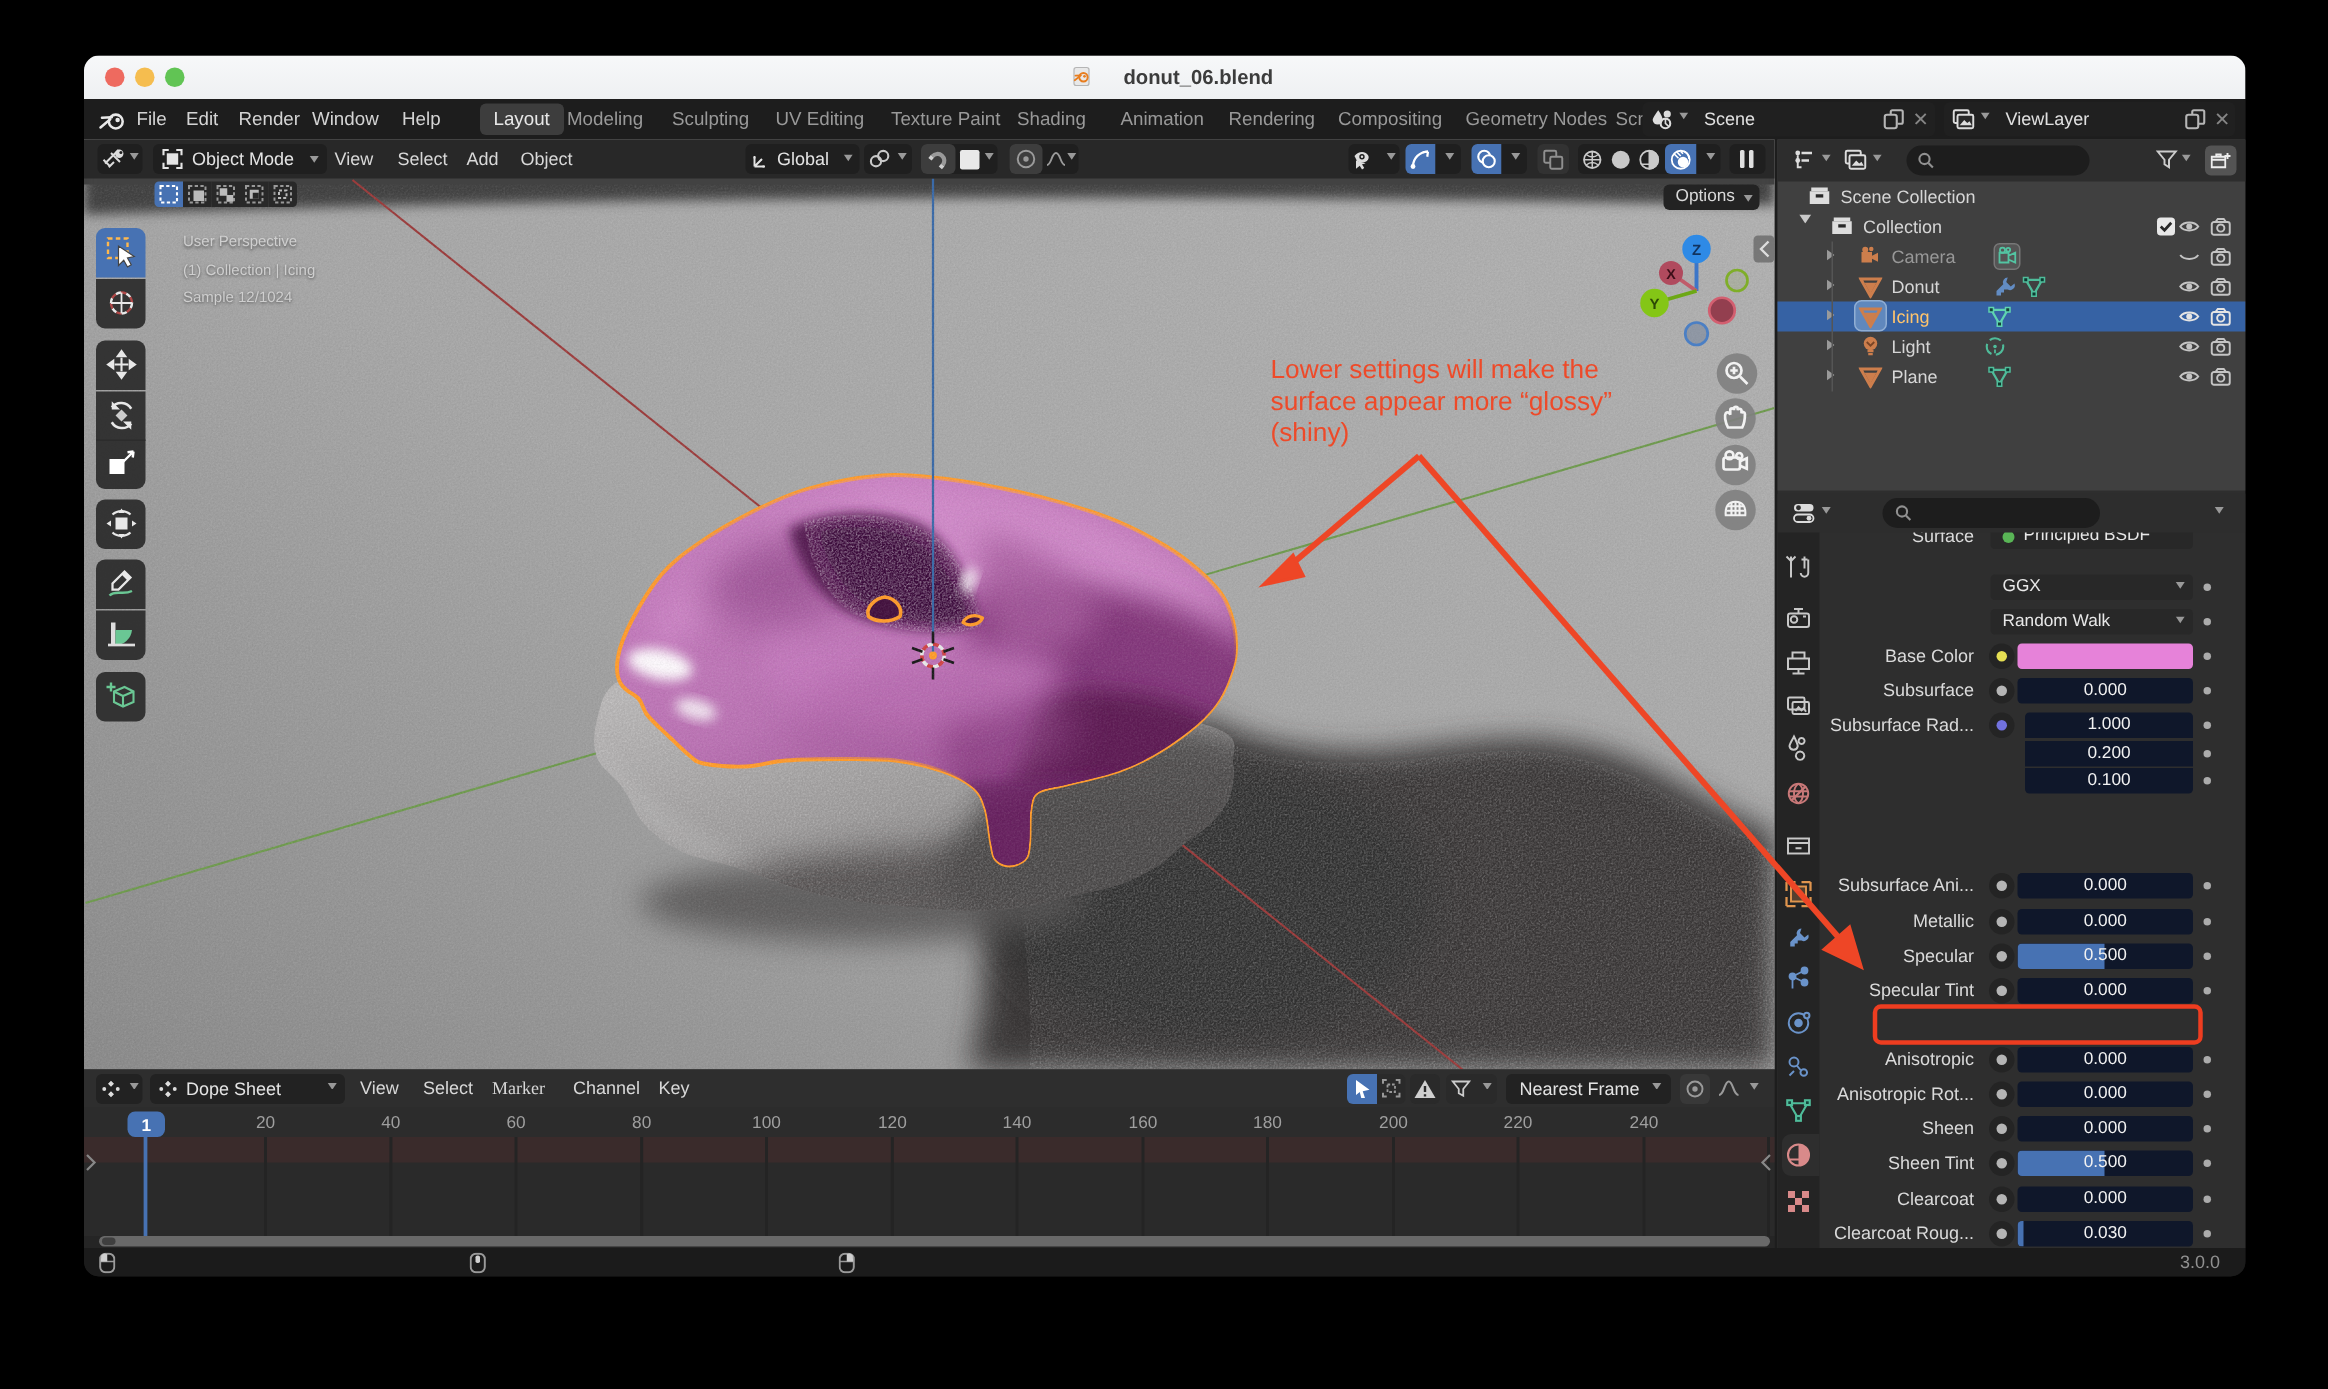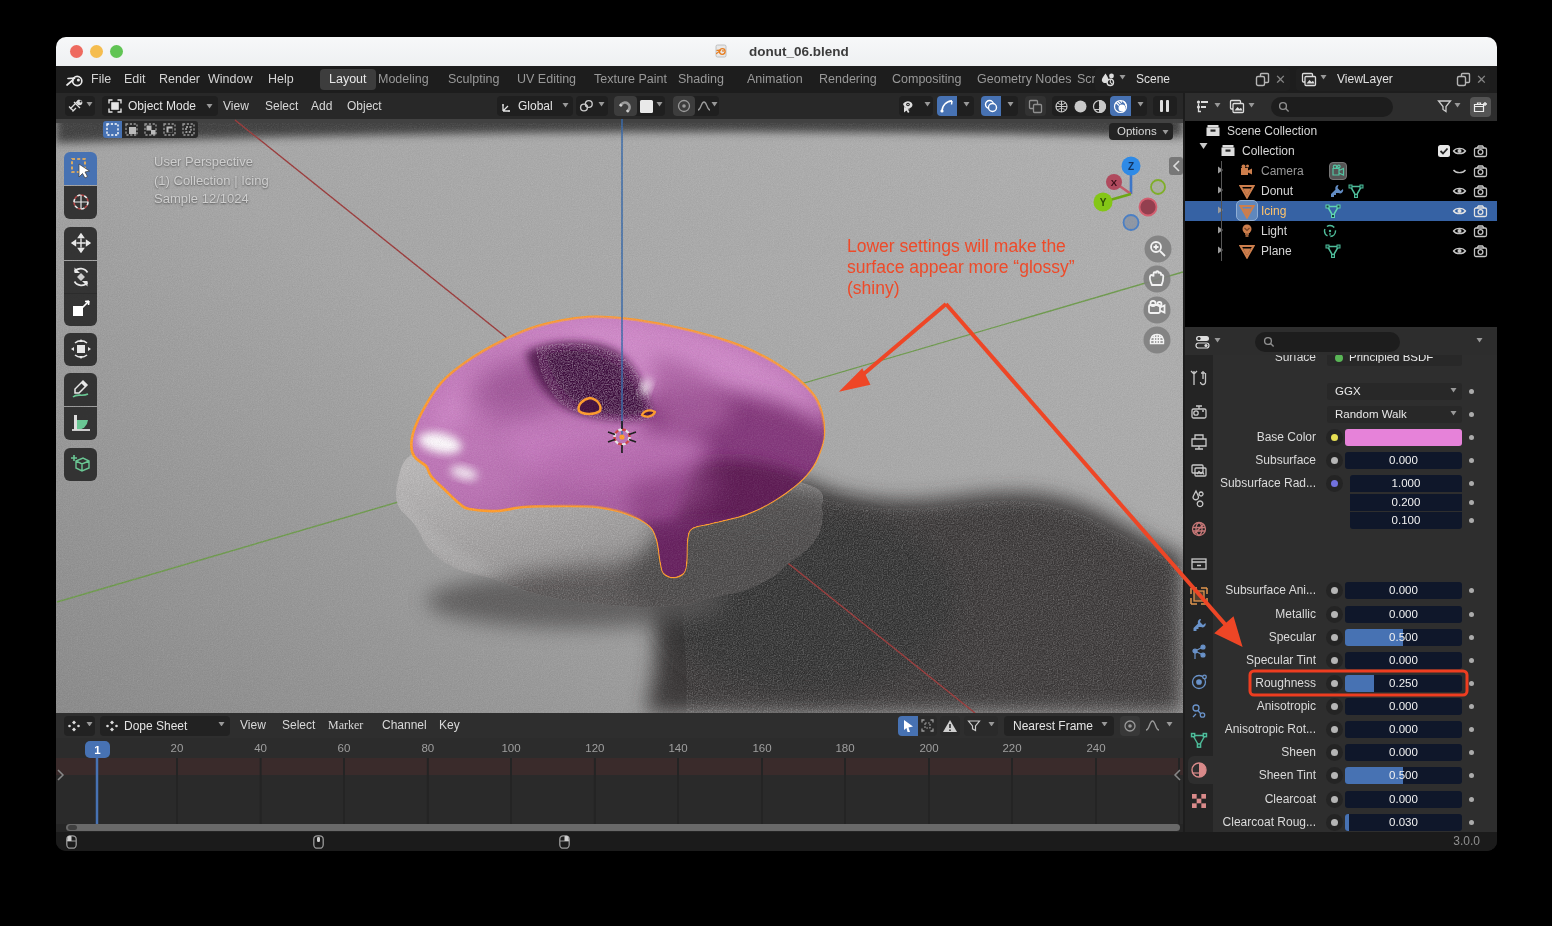--- a/index.html
+++ b/index.html
@@ -17,21 +17,21 @@
 
 #topbar { position:absolute; left:0; top:29px; width:100%; height:27px; background:#1d1d1d; }
 .menu { position:absolute; top:0; height:27px; line-height:27px; font-size:12.5px; color:#d4d4d4; }
 .wtab { position:absolute; top:3px; height:21px; line-height:21px; font-size:12.5px;
   color:#999; padding:0 9px; border-radius:4px; }
 .wtab.active { background:#3d3d3d; color:#e8e8e8; }
 .selbox { position:absolute; top:2px; height:23px; background:#202020; border-radius:4px;
   color:#e0e0e0; font-size:12px; line-height:23px; }
 
 #rightpanel { position:absolute; left:1129px; top:56px; width:312px; height:739px; background:#2e2e2e; }
-#outliner { position:absolute; left:0; top:0; width:312px; height:234px; background:#000000; }
+#outliner { position:absolute; left:0; top:0; width:312px; height:234px; background:#404040; }
 #props { position:absolute; left:0; top:236px; width:312px; height:503px; background:#2e2e2e; overflow:hidden; }
 .plabel { }
 
 #viewport { position:absolute; left:0; top:56px; width:1127px; height:620px; background:#a8a8a8; }
 
 #timeline { position:absolute; left:0; top:676px; width:1127px; height:119px; background:#2b2b2b; }
 
 #statusbar { position:absolute; left:0; top:795px; width:100%; height:19px; background:#1b1b1b; }
 #overlay { position:absolute; left:0; top:0; width:1441px; height:814px; pointer-events:none; z-index:50; }
 .icon { position:absolute; }
@@ -541,21 +541,21 @@
       </svg>
     </div>
     <div class="tbtn" style="top:296px;border-radius:6px;">
       <svg width="22" height="22" viewBox="0 0 22 22" class="icon" style="left:6px;top:5px">
         <path d="M6,8 L13,5 L19,8 L19,15 L12,18 L6,15 Z M6,8 L12,11 L19,8 M12,11 L12,18" fill="none" stroke="#6ac794" stroke-width="1.4"></path>
         <path d="M4,2 L4,8 M1,5 L7,5" stroke="#6ac794" stroke-width="1.6"></path>
       </svg>
     </div>
   </div>
 
-  <div class="abs" style="left:66px;top:60px;color:#cfcfcf;font-size:13px;text-shadow:0 1px 2px rgba(0,0,0,0.5);line-height:18.5px;margin-left:32px;">
+  <div class="abs" style="left:66px;top:60px;color:#cfcfcf;font-size:10px;text-shadow:0 1px 2px rgba(0,0,0,0.5);line-height:18.5px;">
     User Perspective<br>(1) Collection | Icing<br>Sample 12/1024
   </div>
   </div>
   <div id="timeline">
 
     <div class="abs" style="left:0;top:0;width:1127px;height:25px;background:#2e2e2e">
       <div class="abs" style="left:8px;top:2.5px;width:31px;height:20px;background:#222;border-radius:4px">
         <svg class="icon" style="left:3px;top:3px" width="14" height="14" viewBox="0 0 14 14">
           <path d="M7,1.5 L9,3.5 L7,5.5 L5,3.5 Z M7,8.5 L9,10.5 L7,12.5 L5,10.5 Z" fill="#ddd"></path>
           <circle cx="2.5" cy="7" r="1.3" fill="#ddd"></circle>
@@ -1090,29 +1090,20 @@
           <span class="pdec" style="left:256px"></span>
         </div>
         <div class="prow" style="top:296.5px">
           <span class="plabel">Specular Tint</span>
           <span class="psock" style="left:113px"></span>
           <div class="pslider" style="left:132px">
               <span class="pval">0.000</span>
             </div>
           <span class="pdec" style="left:256px"></span>
         </div>
-        <div class="prow" style="top:319.5px">
-          <span class="plabel">Roughness</span>
-          <span class="psock" style="left:113px"></span>
-          <div class="pslider" style="left:132px">
-              <span class="pfill" style="width:29px"></span>
-              <span class="pval">0.250</span>
-            </div>
-          <span class="pdec" style="left:256px"></span>
-        </div>
         <div class="prow" style="top:343px">
           <span class="plabel">Anisotropic</span>
           <span class="psock" style="left:113px"></span>
           <div class="pslider" style="left:132px">
               <span class="pval">0.000</span>
             </div>
           <span class="pdec" style="left:256px"></span>
         </div>
         <div class="prow" style="top:366px">
           <span class="plabel">Anisotropic Rot...</span>

